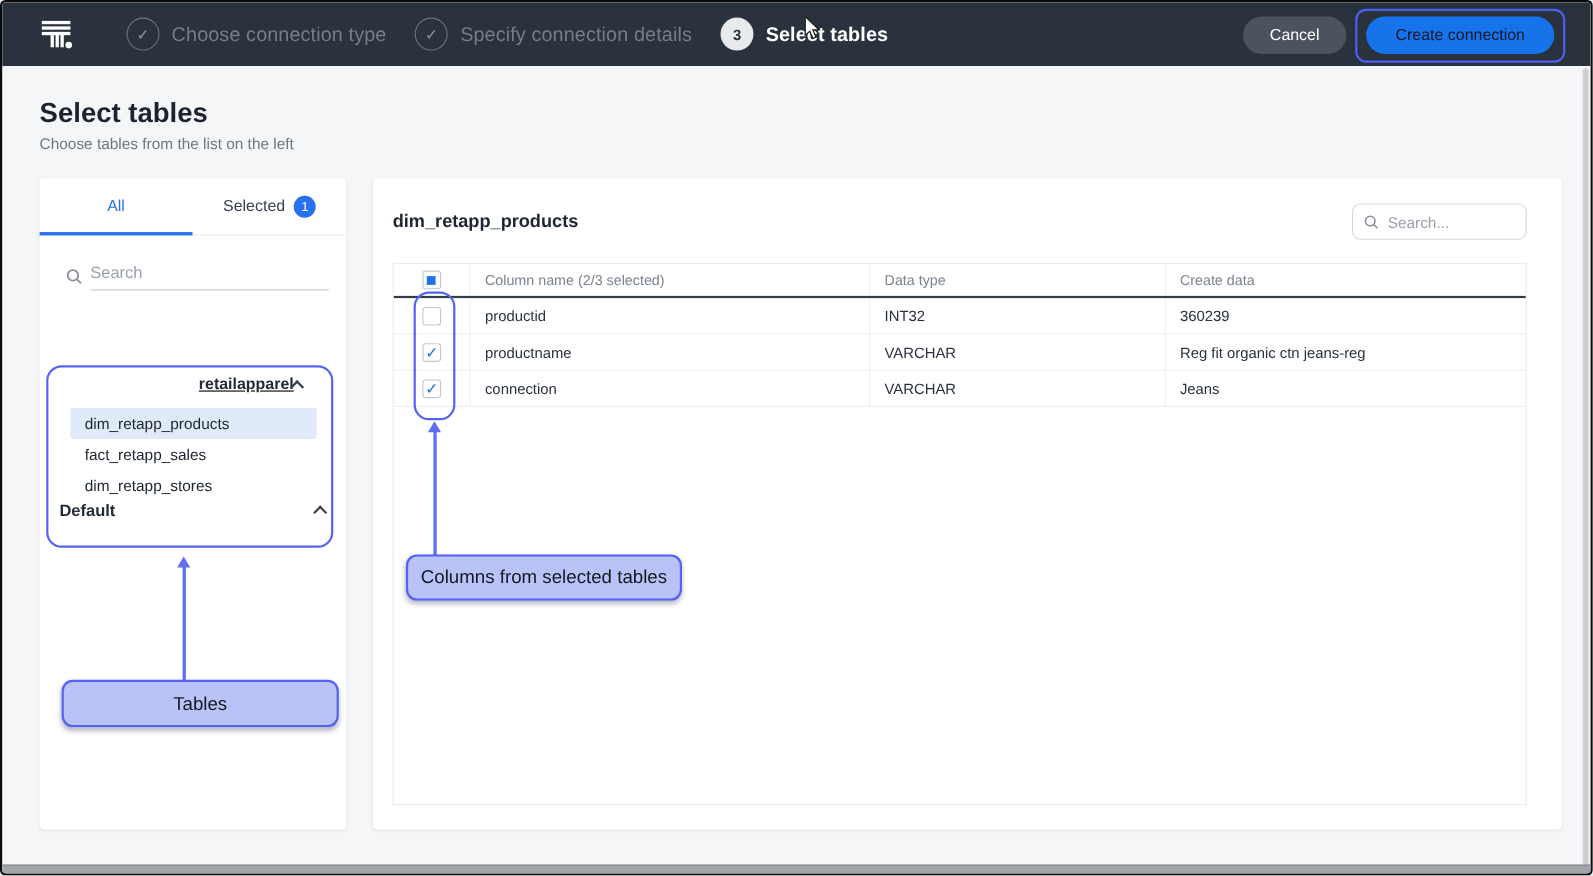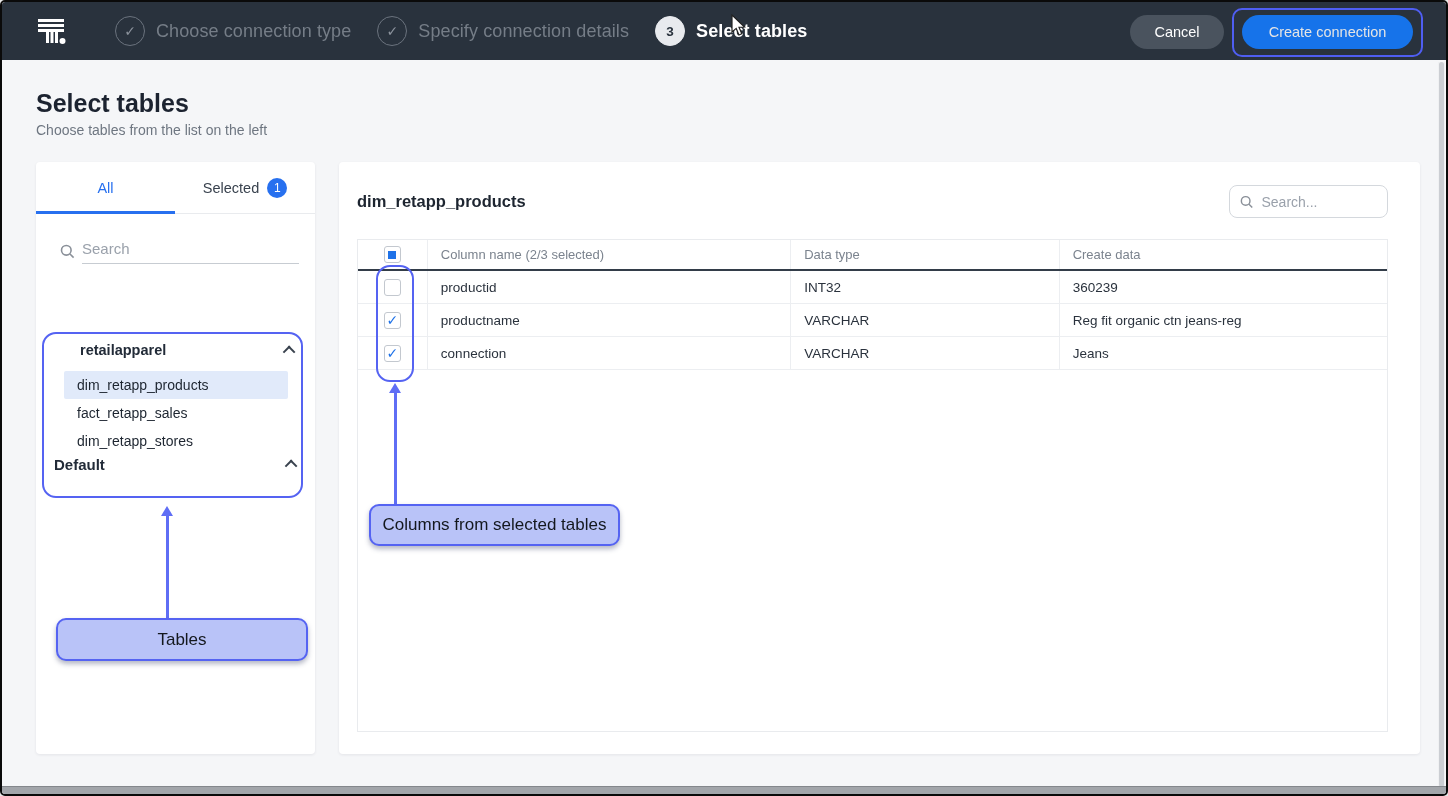--- a/index.html
+++ b/index.html
@@ -35,21 +35,21 @@
     background:#4a535e; border:none; border-radius:17px;
     color:#fff; font-size:14.5px; font-family:inherit; cursor:pointer;
   }
   .create-highlight {
     position:absolute; left:1230px; top:6px; width:191px; height:49px;
     border:2px solid #4f5ef2; border-radius:10px;
   }
   .btn-create {
     position:absolute; left:1240px; top:13px; width:171px; height:34px;
     background:#1673ea; border:none; border-radius:17px;
-    color:#e5e5e5; font-size:14.5px; font-family:inherit; cursor:pointer;
+    color:#0f172a; font-size:14.5px; font-family:inherit; cursor:pointer;
   }
 
   
   .page-title { position:absolute; left:34px; top:87px; font-size:25px; font-weight:bold; color:#1c2330; }
   .page-subtitle { position:absolute; left:34px; top:120px; font-size:14px; color:#6e7681; }
 
   .panel { position:absolute; background:#fff; border-radius:4px; box-shadow:0 1px 3px rgba(20,30,50,.08); }
 
   
   .left-panel { left:34px; top:160px; width:279px; height:592px; }
@@ -71,21 +71,21 @@
 
   .default-row { position:absolute; left:18px; top:294px; width:243px; display:flex; align-items:center; justify-content:space-between; }
   .default-label { font-size:15px; font-weight:bold; color:#222b38; }
 
   .chev-up { width:9px; height:9px; border-left:2px solid #39424e; border-top:2px solid #39424e; transform:rotate(45deg) translateY(2px); }
 
   .schema-highlight {
     position:absolute; left:6px; top:170px; width:261px; height:166px;
     border:2.5px solid #5563f2; border-radius:14px; pointer-events:none;
   }
-  .schema-row { position:absolute; left:44px; top:180px; width:215px; display:flex; align-items:center; justify-content:space-between; }
+  .schema-row { position:absolute; left:25px; top:180px; width:215px; display:flex; align-items:center; justify-content:flex-end;text-decoration:underline; }
   .schema-label { font-size:14.5px; font-weight:bold; color:#222b38; }
   .side-table-list { position:absolute; left:28px; top:209px; width:224px; }
   .side-item {
     height:28px; display:flex; align-items:center; padding-left:13px;
     font-size:14px; color:#1d2530; cursor:pointer; border-radius:2px;
   }
   .side-item.sel { background:#e1eafa; }
 
   
   .ann-line { position:absolute; width:2.5px; background:#5f6ef5; }

